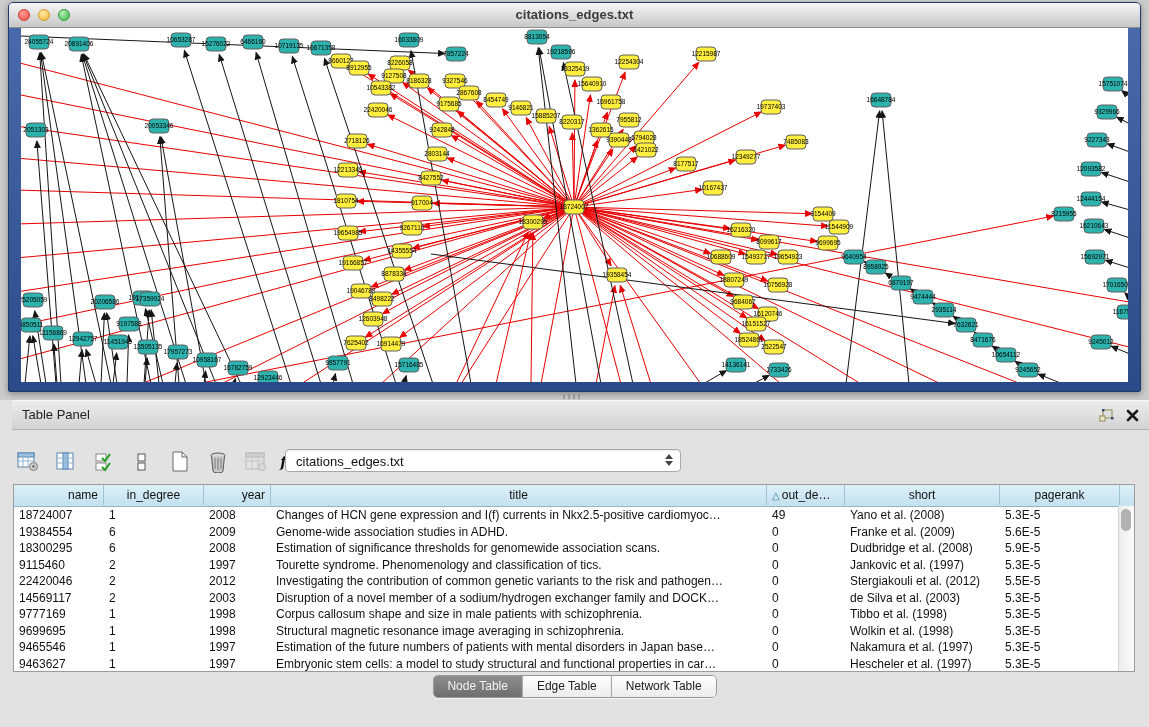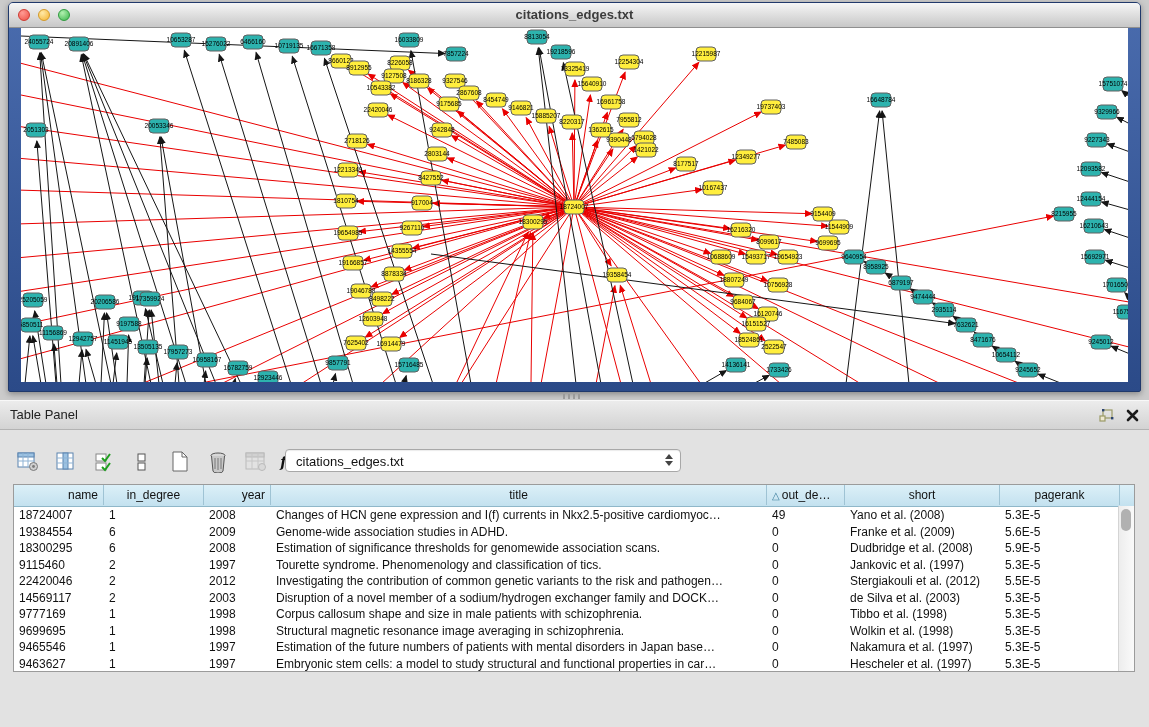--- a/index.html
+++ b/index.html
@@ -24,21 +24,21 @@
   .ek{stroke:#151515;stroke-width:1;}
   .nlabel{font-size:6.5px;fill:#000;text-anchor:middle;font-family:"Liberation Sans",sans-serif;}
 
   
   .grip{position:absolute;left:563px;top:394px;width:18px;height:5px;
     background:repeating-linear-gradient(90deg,#9a9a9a 0 2px,transparent 2px 5px);}
 
   
   .table-panel{position:absolute;left:0;top:400px;width:1149px;height:327px;background:#e2e2e2;}
   .panel-header{height:28px;background:linear-gradient(#ececec,#d3d3d3);
-    border-top:1px solid #f8f8f8;border-bottom:1px solid #b3b3b3;position:relative;}
+    border-top:1px solid #f8f8f8;border-bottom:1px solid #b3b3b3;position:relative;margin-left:12px;}
   .panel-title{font-size:13px;color:#222;line-height:28px;padding-left:10px;}
   .panel-btns{position:absolute;right:10px;top:7px;display:flex;gap:12px;align-items:center;}
 
   .toolbar{position:absolute;left:16px;top:46px;height:32px;display:flex;align-items:center;gap:14px;}
   .tbtn{width:24px;height:24px;display:flex;align-items:center;justify-content:center;}
   .fx{font-family:"DejaVu Serif",serif;font-style:italic;font-weight:bold;font-size:14px;color:#111;}
   .combo{position:absolute;left:285px;top:49px;width:396px;height:23px;background:#fff;
     border:1px solid #a8a8a8;border-radius:4px;font-size:13px;color:#111;line-height:23px;
     padding-left:10px;box-sizing:border-box;box-shadow:inset 0 1px 1px rgba(0,0,0,.08);}
   .combo-arrows{position:absolute;right:7px;top:4px;display:flex;flex-direction:column;gap:2px;}
@@ -819,14 +819,19 @@
         <div class="tr"><div class="td" style="width: 90px;">9777169</div><div class="td" style="width: 100px;">1</div><div class="td" style="width: 67px;">1998</div><div class="td" style="width: 496px;">Corpus callosum shape and size in male patients with schizophrenia.</div><div class="td" style="width: 78px;">0</div><div class="td" style="width: 155px;">Tibbo et al. (1998)</div><div class="td" style="width: 120px;">5.3E-5</div></div>
         <div class="tr"><div class="td" style="width: 90px;">9699695</div><div class="td" style="width: 100px;">1</div><div class="td" style="width: 67px;">1998</div><div class="td" style="width: 496px;">Structural magnetic resonance image averaging in schizophrenia.</div><div class="td" style="width: 78px;">0</div><div class="td" style="width: 155px;">Wolkin et al. (1998)</div><div class="td" style="width: 120px;">5.3E-5</div></div>
         <div class="tr"><div class="td" style="width: 90px;">9465546</div><div class="td" style="width: 100px;">1</div><div class="td" style="width: 67px;">1997</div><div class="td" style="width: 496px;">Estimation of the future numbers of patients with mental disorders in Japan base…</div><div class="td" style="width: 78px;">0</div><div class="td" style="width: 155px;">Nakamura et al. (1997)</div><div class="td" style="width: 120px;">5.3E-5</div></div>
         <div class="tr"><div class="td" style="width: 90px;">9463627</div><div class="td" style="width: 100px;">1</div><div class="td" style="width: 67px;">1997</div><div class="td" style="width: 496px;">Embryonic stem cells: a model to study structural and functional properties in car…</div><div class="td" style="width: 78px;">0</div><div class="td" style="width: 155px;">Hescheler et al. (1997)</div><div class="td" style="width: 120px;">5.3E-5</div></div>
       </div>
     <div class="vscroll">
       <div class="vthumb"></div>
     </div>
   </div>
 
+  <div class="tabs">
+      <div class="tab sel">Node Table</div>
+      <div class="tab">Edge Table</div>
+      <div class="tab">Network Table</div>
+    </div>
 
 </div>
 
 </body></html>

